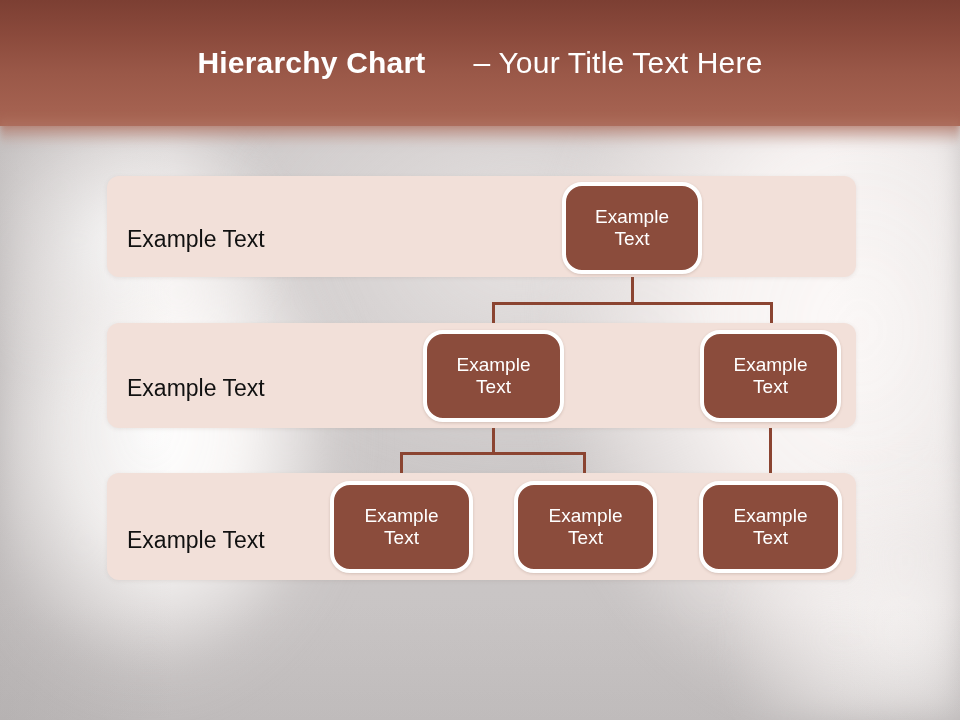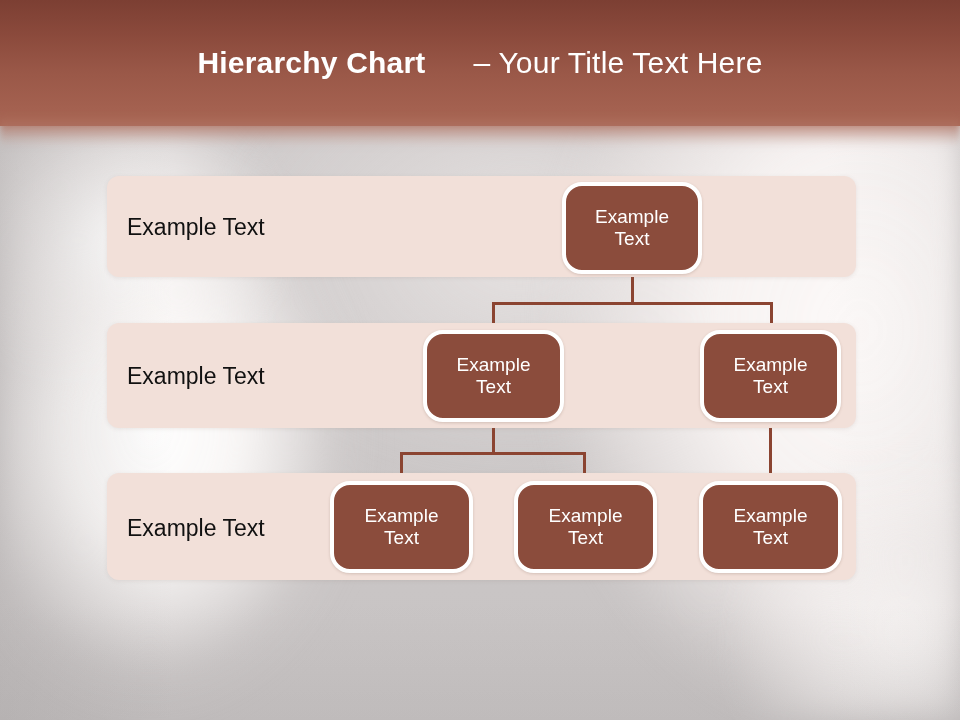--- a/index.html
+++ b/index.html
@@ -139,20 +139,21 @@
     position: absolute;
     background: #f2e0d9;
     border-radius: 12px;
     box-shadow: 0 1px 4px rgba(120,95,88,0.12);
   }
   .row-label {
     position: absolute;
     color: #111111;
     font-size: 23px;
     white-space: nowrap;
+    margin-top: 12px;
   }
 
   
   .node {
     position: absolute;
     background: #8b4c3c;
     border: 4px solid #ffffff;
     border-radius: 20px;
     box-sizing: border-box;
     color: #ffffff;

